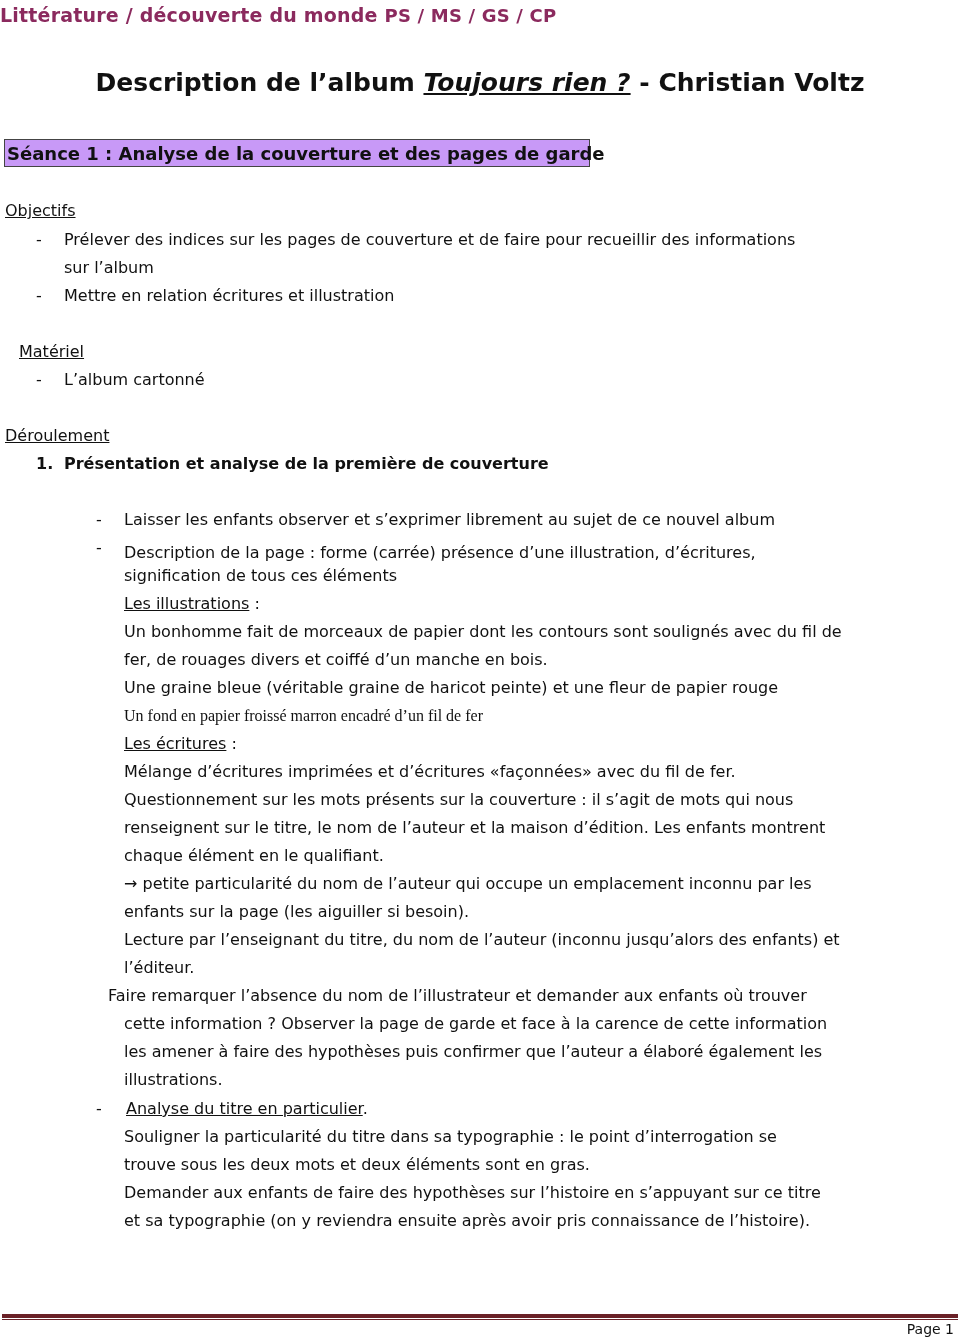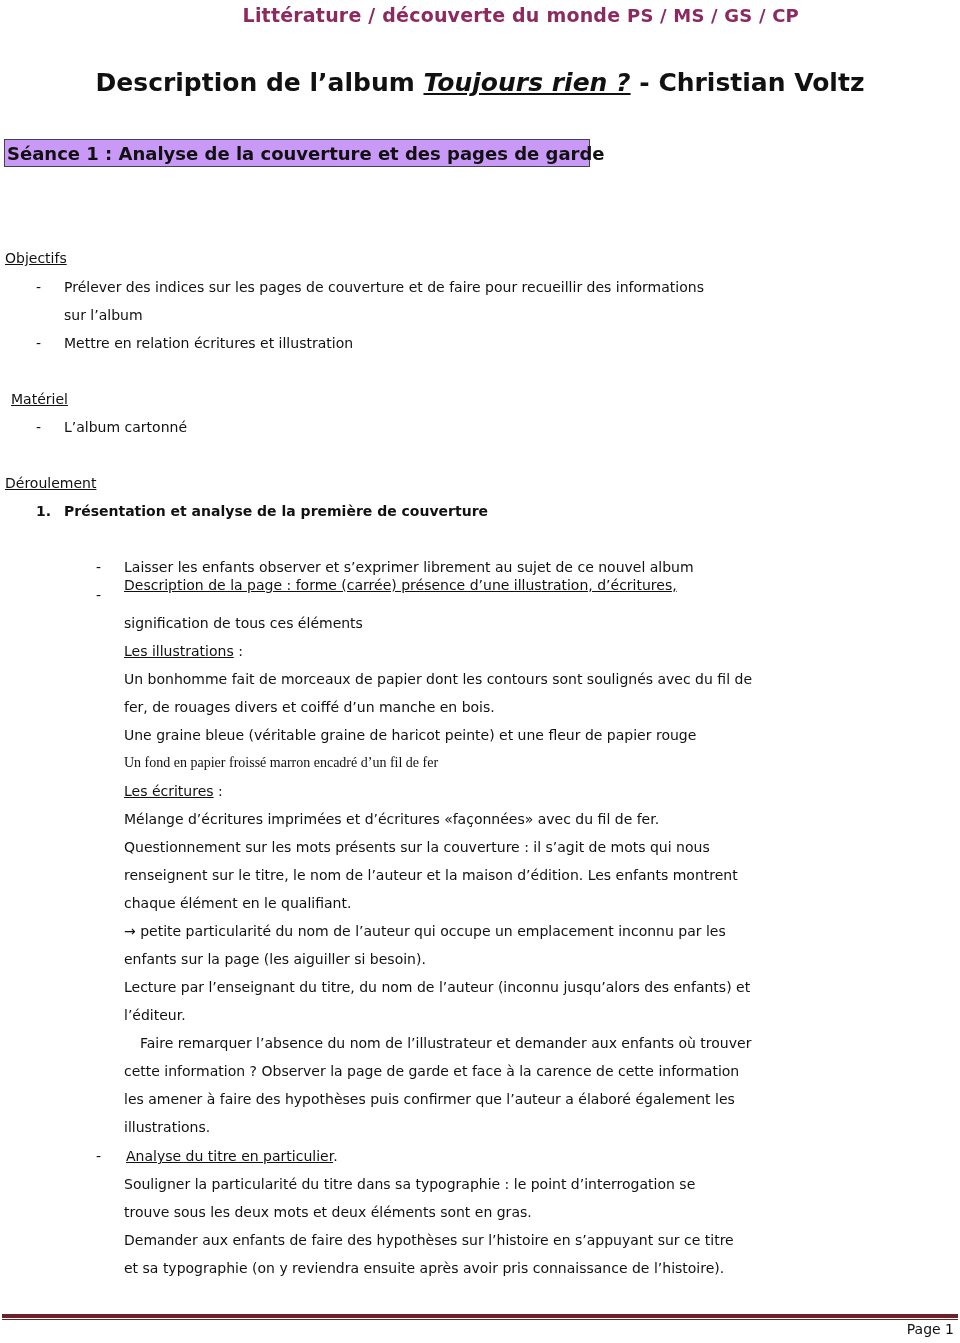--- a/index.html
+++ b/index.html
@@ -2,36 +2,36 @@
 <html><head>
   <meta charset="utf-8">
   <style>
     html, body { margin: 0; padding: 0; background: #ffffff; }
     body {
       width: 960px; height: 1343px; position: relative; overflow: hidden;
       font-family: "DejaVu Sans", sans-serif; color: #111;
     }
     .abs { position: absolute; white-space: nowrap; }
     .header-subject {
-      top: 4px; left: 0; width: 799px; text-align: right;
+      top: 4px; left: 0; width: 799px; text-align: left;
       font-size: 19px; font-weight: bold; color: #8b2a5e; letter-spacing: 0.2px;
     }
     .header-subject .levels { font-weight: bold; font-size: 18px; }
     .doc-title {
       top: 68px; left: 0; width: 960px; text-align: center;
       font-size: 25px; font-weight: bold; color: #111;
     }
     .doc-title .book { font-style: italic; text-decoration: underline; margin-top: 25px; }
     .seance-box {
       top: 139px; left: 4px; width: 586px; height: 28px;
       background: #c899f7; border: 1px solid #444;
       font-size: 18px; font-weight: bold; line-height: 28px; padding-left: 2px;
       box-sizing: border-box;
     }
-    .line { font-size: 14px; line-height: 28px; margin-top: 47px; }
+    .line { font-size: 16px; line-height: 28px; }
     .section-head { text-decoration: underline; }
     .u { text-decoration: underline; }
     .bold { font-weight: bold; }
     .footer-rule1 { top: 1314px; left: 2px; width: 956px; height: 4px; background: #6a2127; }
     .footer-rule2 { top: 1319px; left: 2px; width: 956px; height: 1px; background: #6a2127; }
     .footer-left { top: 1321px; left: 4px; font-size: 15px; margin-top: 48px; }
     .footer-right { top: 1321px; right: 6px; font-size: 14px; }
   </style>
 </head>
 <body>
@@ -49,32 +49,32 @@
 
 <div class="abs seance-box">Séance 1 : Analyse de la couverture et des pages de garde</div>
 
 <div class="abs line section-head" style="top:197px;left:5px;">Objectifs</div>
 <div class="abs line" style="top:226px;left:36px;">-</div>
 <div class="abs line" style="top:226px;left:64px;">Prélever des indices sur les pages de couverture et de faire pour recueillir des informations</div>
 <div class="abs line" style="top:254px;left:64px;">sur l’album</div>
 <div class="abs line" style="top:282px;left:36px;">-</div>
 <div class="abs line" style="top:282px;left:64px;">Mettre en relation écritures et illustration</div>
 
-<div class="abs line section-head" style="top:338px;left:11px;">Matériel</div>
+<div class="abs line section-head" style="top:338px;left:19px;">Matériel</div>
 <div class="abs line" style="top:366px;left:36px;">-</div>
 <div class="abs line" style="top:366px;left:64px;">L’album cartonné</div>
 
 <div class="abs line section-head" style="top:422px;left:5px;">Déroulement</div>
 <div class="abs line bold" style="top:450px;left:36px;">1.</div>
 <div class="abs line bold" style="top:450px;left:64px;">Présentation et analyse de la première de couverture</div>
 
 <div class="abs line" style="top:506px;left:96px;">-</div>
 <div class="abs line" style="top:506px;left:124px;">Laisser les enfants observer et s’exprimer librement au sujet de ce nouvel album</div>
 <div class="abs line" style="top:534px;left:96px;">-</div>
-<div class="abs line" style="top:524px;left:124px;text-decoration:underline;">Description de la page : forme (carrée) présence d’une illustration, d’écritures,</div>
+<div class="abs line" style="top:539px;left:124px;">Description de la page : forme (carrée) présence d’une illustration, d’écritures,</div>
 <div class="abs line" style="top:562px;left:124px;">signification de tous ces éléments</div>
 
 <div class="abs line" style="top:590px;left:124px;">
   <span class="u">Les illustrations</span><span> :</span>
 </div>
 <div class="abs line" style="top:618px;left:124px;">Un bonhomme fait de morceaux de papier dont les contours sont soulignés avec du fil de</div>
 <div class="abs line" style="top:646px;left:124px;">fer, de rouages divers et coiffé d’un manche en bois.</div>
 <div class="abs line" style="top:674px;left:124px;">Une graine bleue (véritable graine de haricot peinte) et une fleur de papier rouge</div>
 <div class="abs line" style="top:702px;left:124px;font-family:Liberation Serif, serif;">Un fond en papier froissé marron encadré d’un fil de fer</div>
 
@@ -85,21 +85,21 @@
 <div class="abs line" style="top:786px;left:124px;">Questionnement sur les mots présents sur la couverture : il s’agit de mots qui nous</div>
 <div class="abs line" style="top:814px;left:124px;">renseignent sur le titre, le nom de l’auteur et la maison d’édition. Les enfants montrent</div>
 <div class="abs line" style="top:842px;left:124px;">chaque élément en le qualifiant.</div>
 
 <div class="abs line" style="top:870px;left:124px;">
   <span>→</span><span> petite particularité du nom de l’auteur qui occupe un emplacement inconnu par les</span>
 </div>
 <div class="abs line" style="top:898px;left:124px;">enfants sur la page (les aiguiller si besoin).</div>
 <div class="abs line" style="top:926px;left:124px;">Lecture par l’enseignant du titre, du nom de l’auteur (inconnu jusqu’alors des enfants) et</div>
 <div class="abs line" style="top:954px;left:124px;">l’éditeur.</div>
-<div class="abs line" style="top:982px;left:140px;">Faire remarquer l’absence du nom de l’illustrateur et demander aux enfants où trouver</div>
+<div class="abs line" style="top:982px;left:108px;">Faire remarquer l’absence du nom de l’illustrateur et demander aux enfants où trouver</div>
 <div class="abs line" style="top:1010px;left:124px;">cette information ? Observer la page de garde et face à la carence de cette information</div>
 <div class="abs line" style="top:1038px;left:124px;">les amener à faire des hypothèses puis confirmer que l’auteur a élaboré également les</div>
 <div class="abs line" style="top:1066px;left:124px;">illustrations.</div>
 
 <div class="abs line" style="top:1095px;left:96px;">-</div>
 <div class="abs line" style="top:1095px;left:126px;">
   <span class="u">Analyse du titre en particulier</span><span>.</span>
 </div>
 <div class="abs line" style="top:1123px;left:124px;">Souligner la particularité du titre dans sa typographie : le point d’interrogation se</div>
 <div class="abs line" style="top:1151px;left:124px;">trouve sous les deux mots et deux éléments sont en gras.</div>

